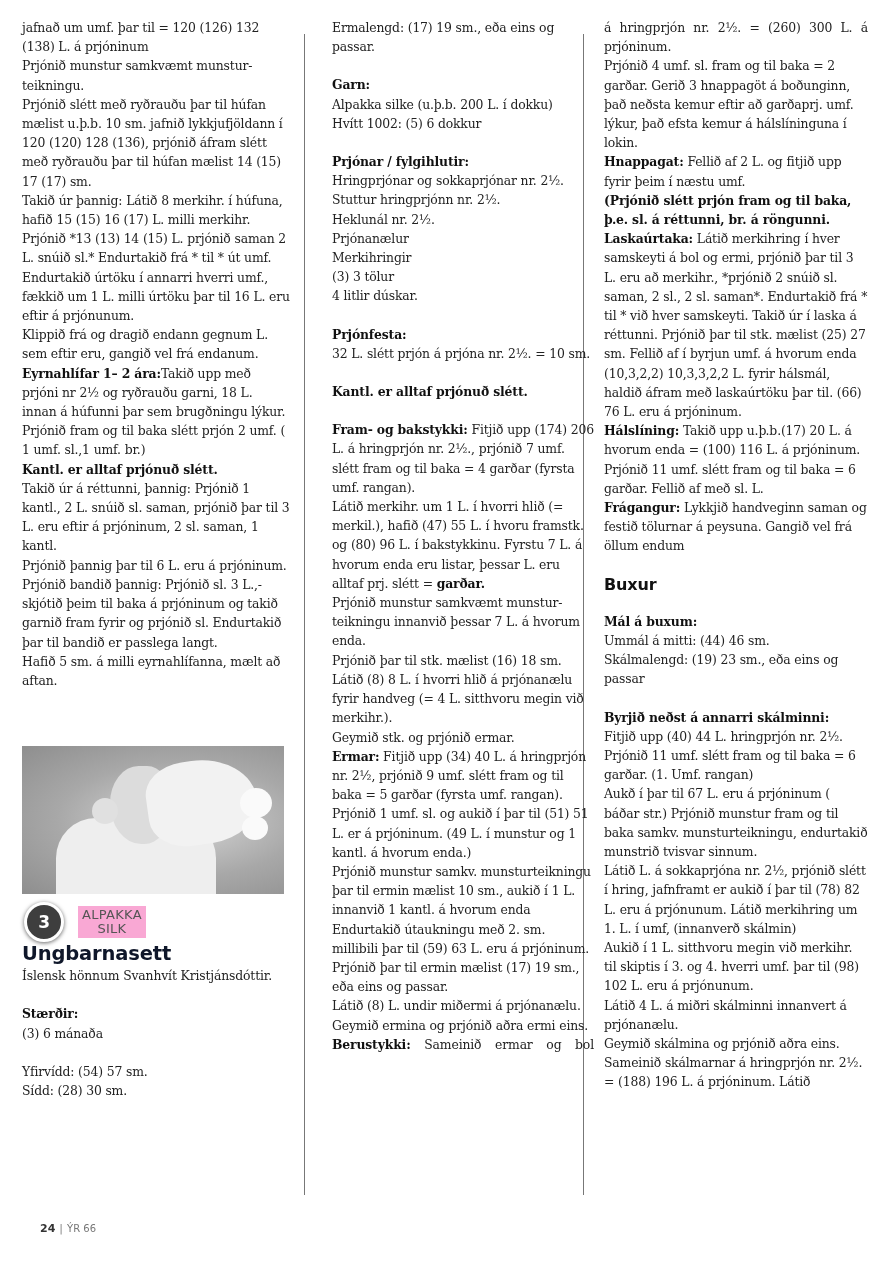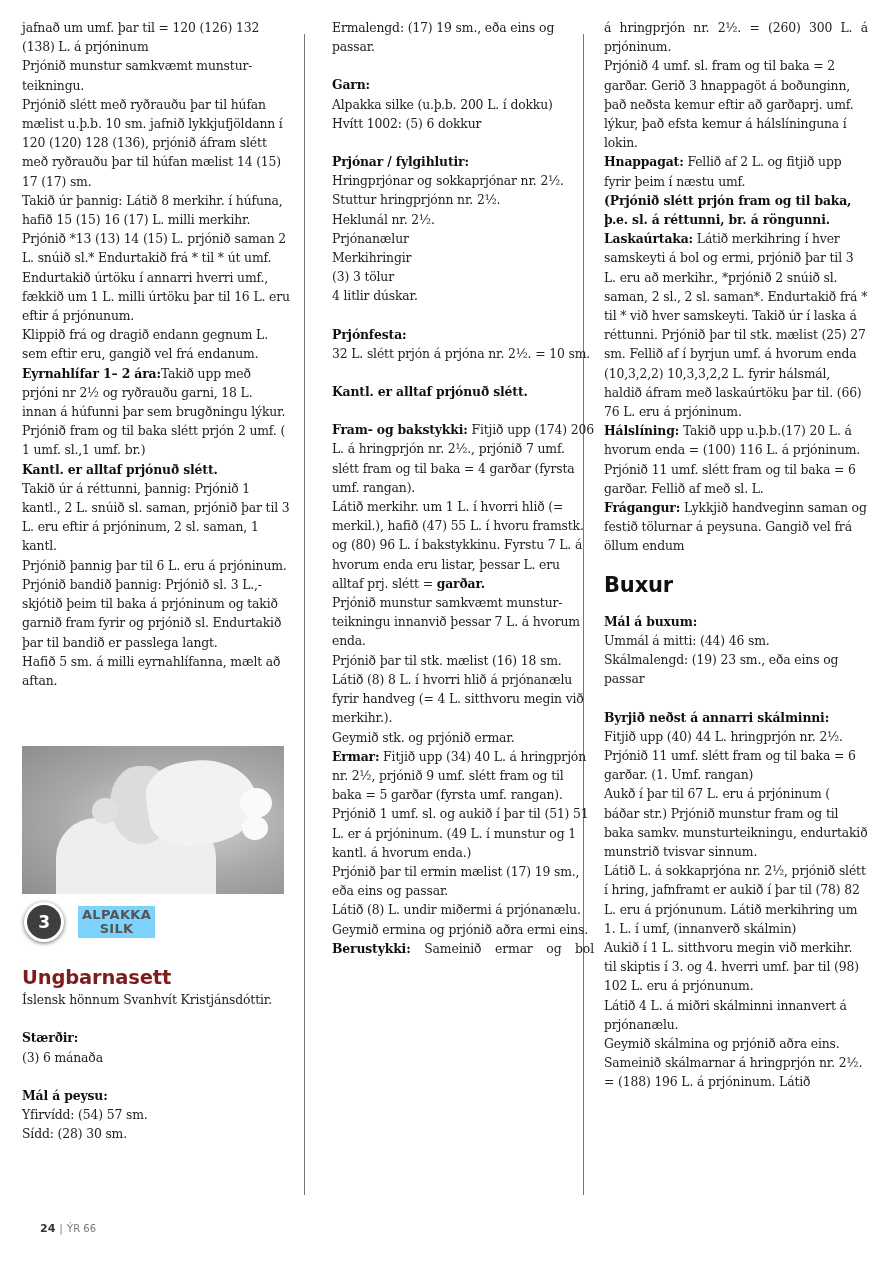--- a/index.html
+++ b/index.html
@@ -22,24 +22,24 @@
                 border-radius: 40% 60% 50% 40%; transform: rotate(-8deg); }
   .photo .pom1 { position: absolute; left: 218px; top: 42px; width: 32px; height: 30px; border-radius: 50%; background: #fafafa; }
   .photo .pom2 { position: absolute; left: 220px; top: 70px; width: 26px; height: 24px; border-radius: 50%; background: #fafafa; }
   .photo .face { position: absolute; left: 88px; top: 20px; width: 60px; height: 78px; background: #dcdcdc; border-radius: 50% 40% 45% 55%; }
   .photo .body { position: absolute; left: 34px; top: 72px; width: 160px; height: 90px; background: #eeeeee; border-radius: 40px 40px 0 0; }
   .photo .hand { position: absolute; left: 70px; top: 52px; width: 26px; height: 26px; background: #e0e0e0; border-radius: 50%; }
   .badge-row { display: flex; align-items: center; margin-top: 8px; height: 40px; }
   .badge { width: 34px; height: 34px; border-radius: 50%; background: #3e3e3e; color: #fff; border: 3px solid #fff;
            box-shadow: 0 1px 4px rgba(0,0,0,0.6); display: flex; align-items: center; justify-content: center;
            font-family: "DejaVu Sans", sans-serif; font-weight: bold; font-size: 17px; margin-left: 2px; }
-  .brand { margin-left: 14px; font-family: "DejaVu Sans", sans-serif; font-size: 13px; font-weight: 700; color: #555;
-           line-height: 14px; text-align: center; background: #7dd3fc; padding: 2px 4px; letter-spacing: 0.3px; }
-  .title { font-family: "DejaVu Sans", sans-serif; font-weight: bold; font-size: 19.5px; line-height: 24px; margin-top: 24px; color: #7f1d1d; }
-  .heading2 { font-family: "DejaVu Sans", sans-serif; font-weight: bold; font-size: 21px; line-height: 26px; color: #111; margin: 8px 0 8px 0; }
+  .brand { margin-left: 14px; font-family: "DejaVu Sans", sans-serif; font-size: 13px; font-weight: 400; color: #555;
+           line-height: 14px; text-align: center; background: #f9a8d4; padding: 2px 4px; letter-spacing: 0.3px; }
+  .title { font-family: "DejaVu Sans", sans-serif; font-weight: bold; font-size: 19.5px; line-height: 24px; color: #0f172a; }
+  .heading2 { font-family: "DejaVu Sans", sans-serif; font-weight: bold; font-size: 16px; line-height: 26px; color: #111; margin: 8px 0 8px 0; }
   .footer { position: absolute; left: 40px; top: 1222px; font-family: "DejaVu Sans", sans-serif; font-size: 11px; color: #333; }
   .footer .pnum { font-weight: bold; }
   .footer .sep { color: #888; margin: 0 4px; }
   .footer .mag { color: #777; font-size: 10px; }
 </style>
 </head>
 <body>
 
 <div class="divider" id="div1"></div>
 <div class="divider" id="div2"></div>
@@ -75,21 +75,20 @@
       <div>SILK</div>
     </div>
   </div>
 
   <div class="title">Ungbarnasett</div>
   <p>Íslensk hönnum Svanhvít Kristjánsdóttir.</p>
   <div class="gap"></div>
   <p><b>Stærðir:</b></p>
   <p>(3) 6 mánaða</p>
   <div class="gap"></div>
-  <p><b>Mál á peysu:</b></p>
   <p>Yfirvídd: (54) 57 sm.</p>
   <p>Sídd: (28) 30 sm.</p>
 </div>
 
 <div class="col" id="col2">
   <p>Ermalengd: (17) 19 sm., eða eins og passar.</p>
   <div class="gap"></div>
   <p><b>Garn:</b></p>
   <p>Alpakka silke (u.þ.b. 200 L. í dokku)</p>
   <p>Hvítt 1002: (5) 6 dokkur</p>
@@ -108,20 +107,21 @@
   <div class="gap"></div>
   <p><b>Kantl. er alltaf prjónuð slétt.</b></p>
   <div class="gap"></div>
   <p><b>Fram- og bakstykki:</b><span> Fitjið upp (174) 206 L. á hringprjón nr. 2½., prjónið 7 umf. slétt fram og til baka = 4 garðar (fyrsta umf. rangan).</span></p>
   <p><span>Látið merkihr. um 1 L. í hvorri hlið (= merkil.), hafið (47) 55 L. í hvoru fram­stk. og (80) 96 L. í bakstykkinu. Fyrstu 7 L. á hvorum enda eru listar, þessar L. eru alltaf prj. slétt = </span><b>garðar.</b></p>
   <p>Prjónið munstur samkvæmt munstur­teikningu innanvið þessar 7 L. á hvor­um enda.</p>
   <p>Prjónið þar til stk. mælist (16) 18 sm.</p>
   <p>Látið (8) 8 L. í hvorri hlið á prjóna­nælu fyrir handveg (= 4 L. sitthvoru megin við merkihr.).</p>
   <p>Geymið stk. og prjónið ermar.</p>
   <p><b>Ermar:</b><span> Fitjið upp (34) 40 L. á hr­ingprjón nr. 2½, prjónið 9 umf. slétt fram og til baka = 5 garðar (fyrsta umf. rangan). Prjónið 1 umf. sl. og aukið í þar til (51) 51 L. er á prjóninum. (49 L. í munstur og 1 kantl. á hvorum enda.)</span></p>
+  <p>Prjónið munstur samkv. munsturteikn­ingu þar til ermin mælist 10 sm., aukið í 1 L. innanvið 1 kantl. á hvorum enda Endurtakið útaukningu með 2. sm. millibili þar til (59) 63 L. eru á prjónin­um.</p>
   <p>Prjónið þar til ermin mælist (17) 19 sm., eða eins og passar.</p>
   <p>Látið (8) L. undir miðermi á prjóna­nælu.</p>
   <p>Geymið ermina og prjónið aðra ermi eins.</p>
   <p class="justify" style="text-align-last: justify;"><b>Berustykki:</b><span> Sameinið ermar og bol</span></p>
 </div>
 
 <div class="col" id="col3">
   <p class="justify">á hringprjón nr. 2½. = (260) 300 L. á prjóninum.</p>
   <p>Prjónið 4 umf. sl. fram og til baka = 2 garðar. Gerið 3 hnappagöt á boð­unginn, það neðsta kemur eftir að garðaprj. umf. lýkur, það efsta kemur á hálslíninguna í lokin.</p>
   <p><b>Hnappagat:</b><span> Fellið af 2 L. og fitjið upp fyrir þeim í næstu umf.</span></p>

